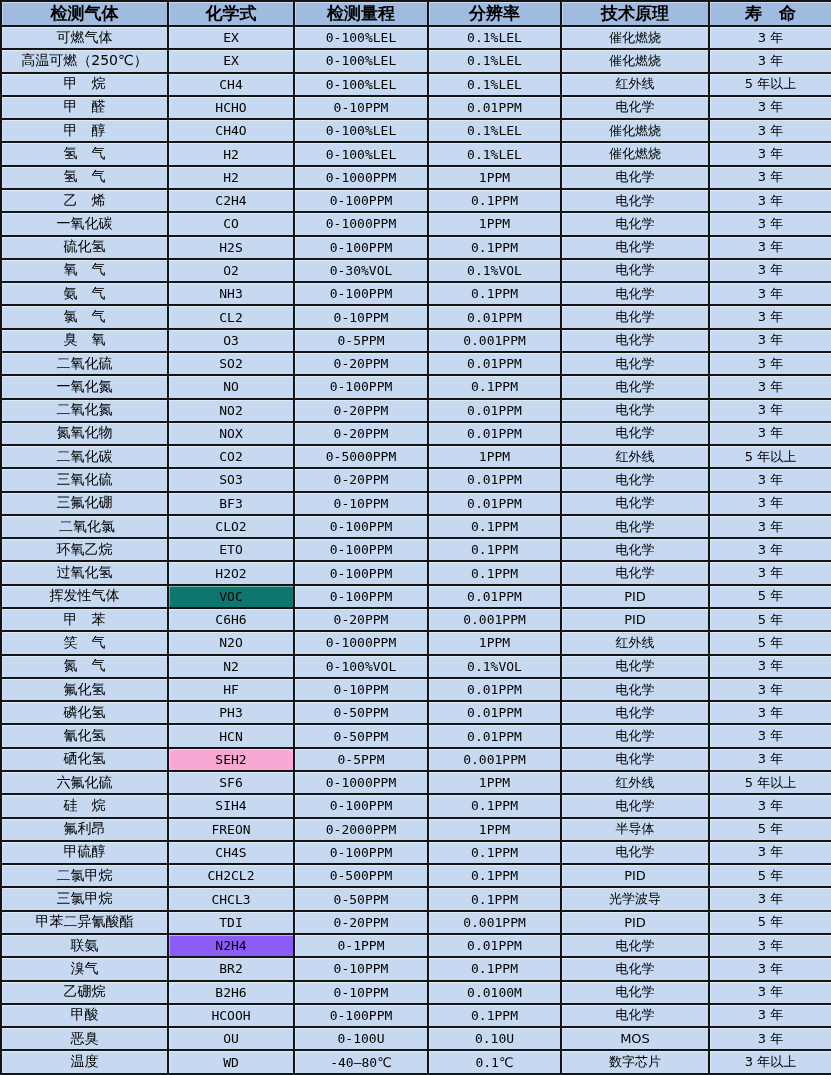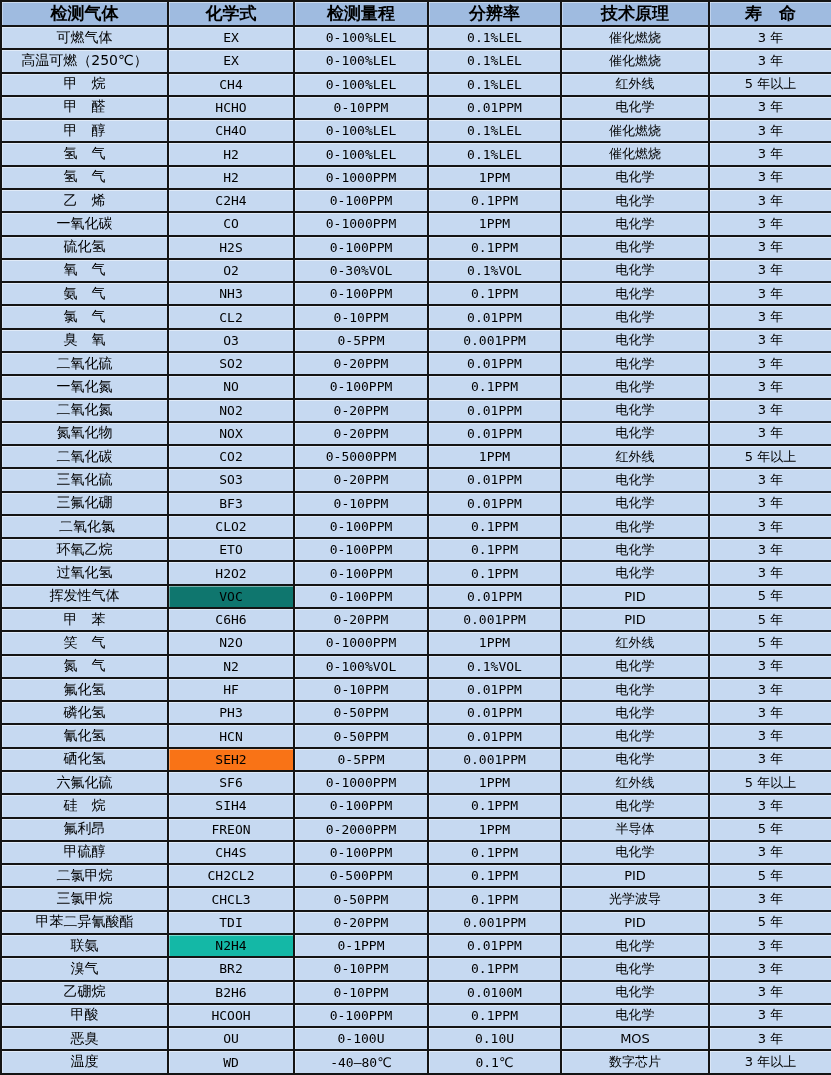--- a/index.html
+++ b/index.html
@@ -320,21 +320,21 @@
         <tr>
           <td class="col-gas" style="background: rgb(198, 217, 241);">氰化氢</td>
           <td class="col-formula" style="background: rgb(198, 217, 241);">HCN</td>
           <td class="col-range" style="background: rgb(198, 217, 241);">0-50PPM</td>
           <td class="col-resolution" style="background: rgb(198, 217, 241);">0.01PPM</td>
           <td class="col-principle" style="background: rgb(198, 217, 241);">电化学</td>
           <td class="col-life" style="background: rgb(198, 217, 241);">3 年</td>
         </tr>
         <tr>
           <td class="col-gas" style="background: rgb(198, 217, 241);">硒化氢</td>
-          <td class="col-formula" style="background: #f97316;">SEH2</td>
+          <td class="col-formula" style="background: #f9a8d4; border-radius: 6px;">SEH2</td>
           <td class="col-range" style="background: rgb(198, 217, 241);">0-5PPM</td>
           <td class="col-resolution" style="background: rgb(198, 217, 241);">0.001PPM</td>
           <td class="col-principle" style="background: rgb(198, 217, 241);">电化学</td>
           <td class="col-life" style="background: rgb(198, 217, 241);">3 年</td>
         </tr>
         <tr>
           <td class="col-gas" style="background: rgb(198, 217, 241);">六氟化硫</td>
           <td class="col-formula" style="background: rgb(198, 217, 241);">SF6</td>
           <td class="col-range" style="background: rgb(198, 217, 241);">0-1000PPM</td>
           <td class="col-resolution" style="background: rgb(198, 217, 241);">1PPM</td>
@@ -384,37 +384,37 @@
         <tr>
           <td class="col-gas" style="background: rgb(198, 217, 241);">甲苯二异氰酸酯</td>
           <td class="col-formula" style="background: rgb(198, 217, 241);">TDI</td>
           <td class="col-range" style="background: rgb(198, 217, 241);">0-20PPM</td>
           <td class="col-resolution" style="background: rgb(198, 217, 241);">0.001PPM</td>
           <td class="col-principle" style="background: rgb(198, 217, 241);">PID</td>
           <td class="col-life" style="background: rgb(198, 217, 241);">5 年</td>
         </tr>
         <tr>
           <td class="col-gas" style="background: rgb(198, 217, 241);">联氨</td>
-          <td class="col-formula" style="background: #14b8a6;">N2H4</td>
+          <td class="col-formula" style="background: #8b5cf6;">N2H4</td>
           <td class="col-range" style="background: rgb(198, 217, 241);">0-1PPM</td>
           <td class="col-resolution" style="background: rgb(198, 217, 241);">0.01PPM</td>
           <td class="col-principle" style="background: rgb(198, 217, 241);">电化学</td>
           <td class="col-life" style="background: rgb(198, 217, 241);">3 年</td>
         </tr>
         <tr>
           <td class="col-gas" style="background: rgb(198, 217, 241);">溴气</td>
           <td class="col-formula" style="background: rgb(198, 217, 241);">BR2</td>
           <td class="col-range" style="background: rgb(198, 217, 241);">0-10PPM</td>
           <td class="col-resolution" style="background: rgb(198, 217, 241);">0.1PPM</td>
           <td class="col-principle" style="background: rgb(198, 217, 241);">电化学</td>
           <td class="col-life" style="background: rgb(198, 217, 241);">3 年</td>
         </tr>
         <tr>
           <td class="col-gas" style="background: rgb(198, 217, 241);">乙硼烷</td>
-          <td class="col-formula" style="background: rgb(198, 217, 241);">B2H6</td>
+          <td class="col-formula" style="background: rgb(198, 217, 241); border-radius: 8px;">B2H6</td>
           <td class="col-range" style="background: rgb(198, 217, 241);">0-10PPM</td>
           <td class="col-resolution" style="background: rgb(198, 217, 241);">0.0100M</td>
           <td class="col-principle" style="background: rgb(198, 217, 241);">电化学</td>
           <td class="col-life" style="background: rgb(198, 217, 241);">3 年</td>
         </tr>
         <tr>
           <td class="col-gas" style="background: rgb(198, 217, 241);">甲酸</td>
           <td class="col-formula" style="background: rgb(198, 217, 241);">HCOOH</td>
           <td class="col-range" style="background: rgb(198, 217, 241);">0-100PPM</td>
           <td class="col-resolution" style="background: rgb(198, 217, 241);">0.1PPM</td>

